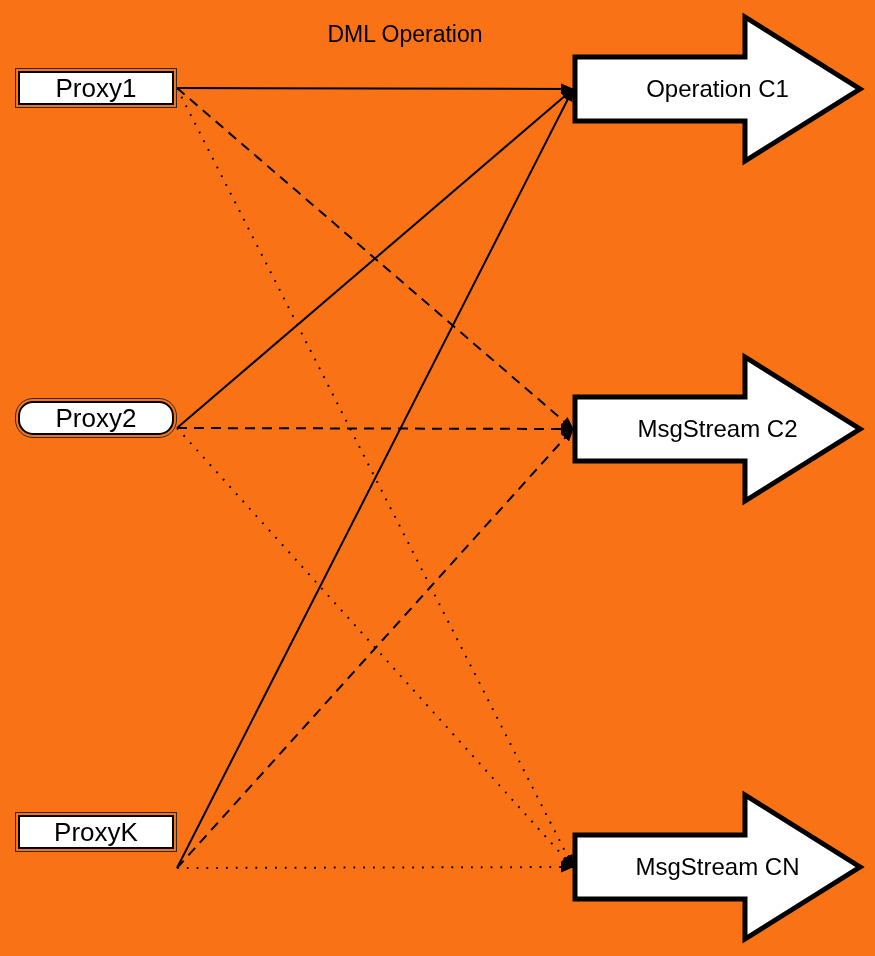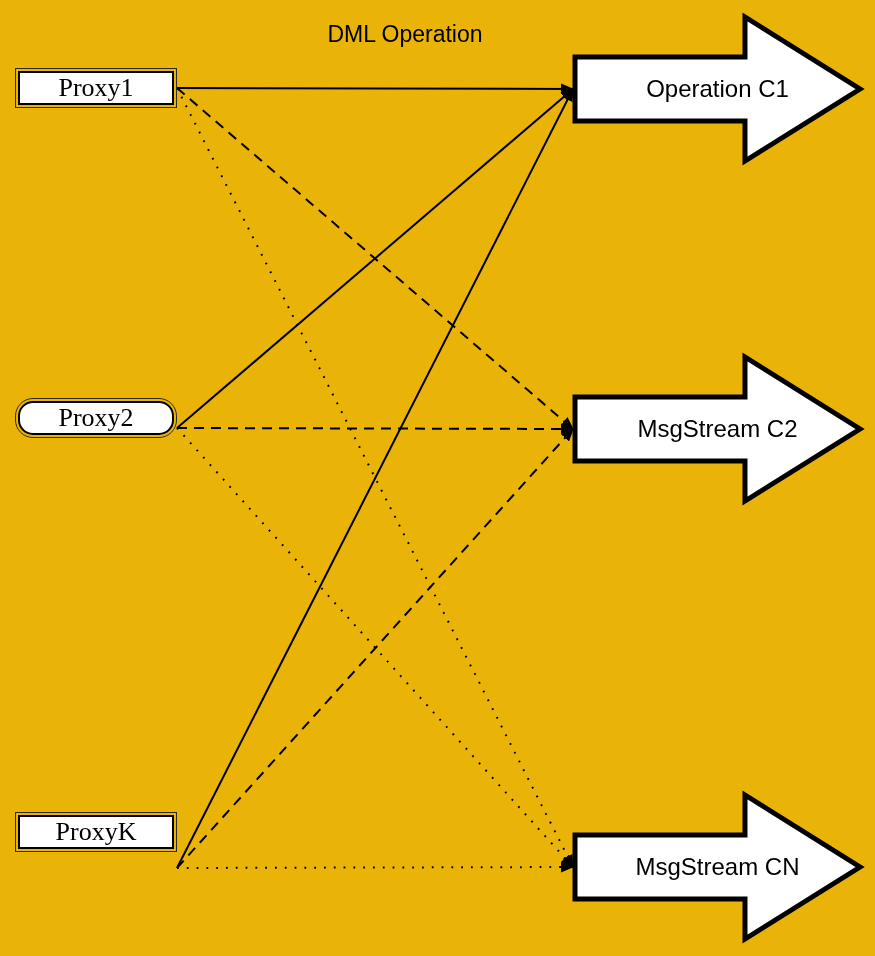--- a/index.html
+++ b/index.html
@@ -6,21 +6,21 @@
     margin: 0;
     padding: 0;
     background: #ffffff;
     font-family: "Liberation Sans", sans-serif;
     color: #000000;
   }
   .canvas {
     position: relative;
     width: 875px;
     height: 956px;
-    background: #eab308;
+    background: #f97316;
     overflow: hidden;
   }
   svg.layer {
     position: absolute;
     left: 0;
     top: 0;
     width: 875px;
     height: 956px;
   }
   .edge {
@@ -46,21 +46,20 @@
     background: #ffffff;
     border: 2px solid #000000;
     outline: 1px solid #2a2a2a;
     outline-offset: 2px;
     display: flex;
     align-items: center;
     justify-content: center;
     font-size: 26px;
     line-height: 30px;
     white-space: nowrap;
-    font-family: Liberation Serif, serif;
   }
   .proxy-node.p1 { top: 71px; }
   .proxy-node.p2 { top: 401px; border-radius: 15px; }
   .proxy-node.pk { top: 815px; }
   .stream-label {
     position: absolute;
     left: 575px;
     width: 285px;
     height: 32px;
     line-height: 32px;

